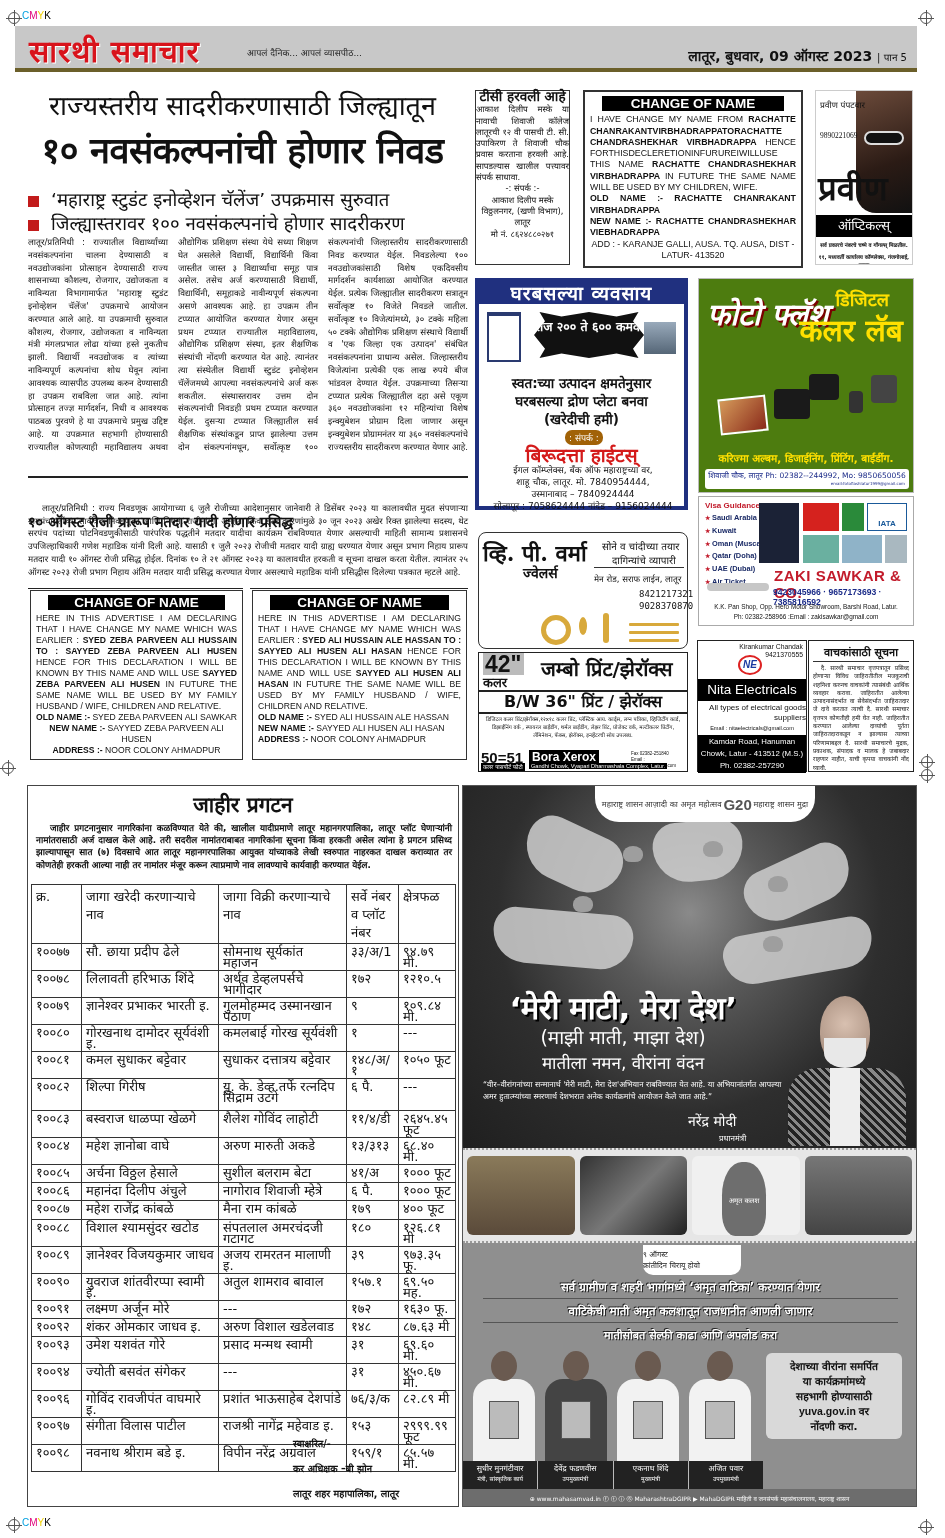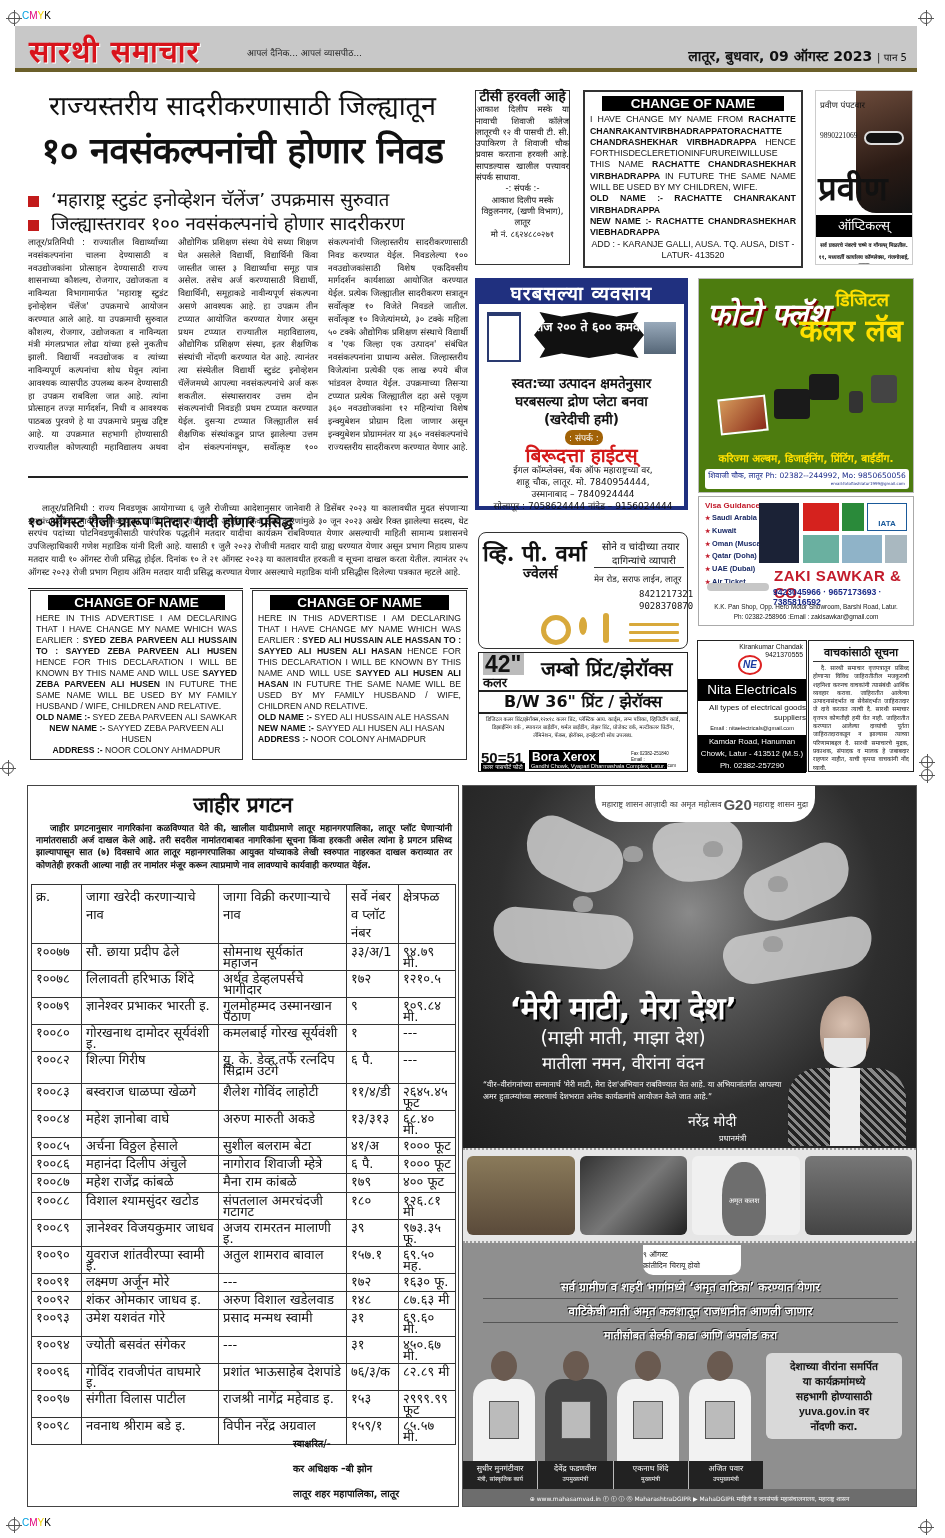--- a/index.html
+++ b/index.html
@@ -418,20 +418,27 @@
           <td>९</td>
           <td>१०९.८४ मी.</td>
         </tr>
         <tr>
           <td>१००८०</td>
           <td>गोरखनाथ दामोदर सूर्यवंशी इ.</td>
           <td>कमलबाई गोरख सूर्यवंशी</td>
           <td>१</td>
           <td>---</td>
         </tr>
+        <tr>
+          <td>१००८१</td>
+          <td>कमल सुधाकर बट्टेवार</td>
+          <td>सुधाकर दत्तात्रय बट्टेवार</td>
+          <td>१४८/अ/१</td>
+          <td>१०५० फूट</td>
+        </tr>
         <tr class="tall">
           <td>१००८२</td>
           <td>शिल्पा गिरीष</td>
           <td>यु. के. डेव्ह.तर्फे रत्नदिप सिद्राम उटगे</td>
           <td>६ पै.</td>
           <td>---</td>
         </tr>
         <tr>
           <td>१००८३</td>
           <td>बस्वराज धाळप्पा खेळगे</td>

